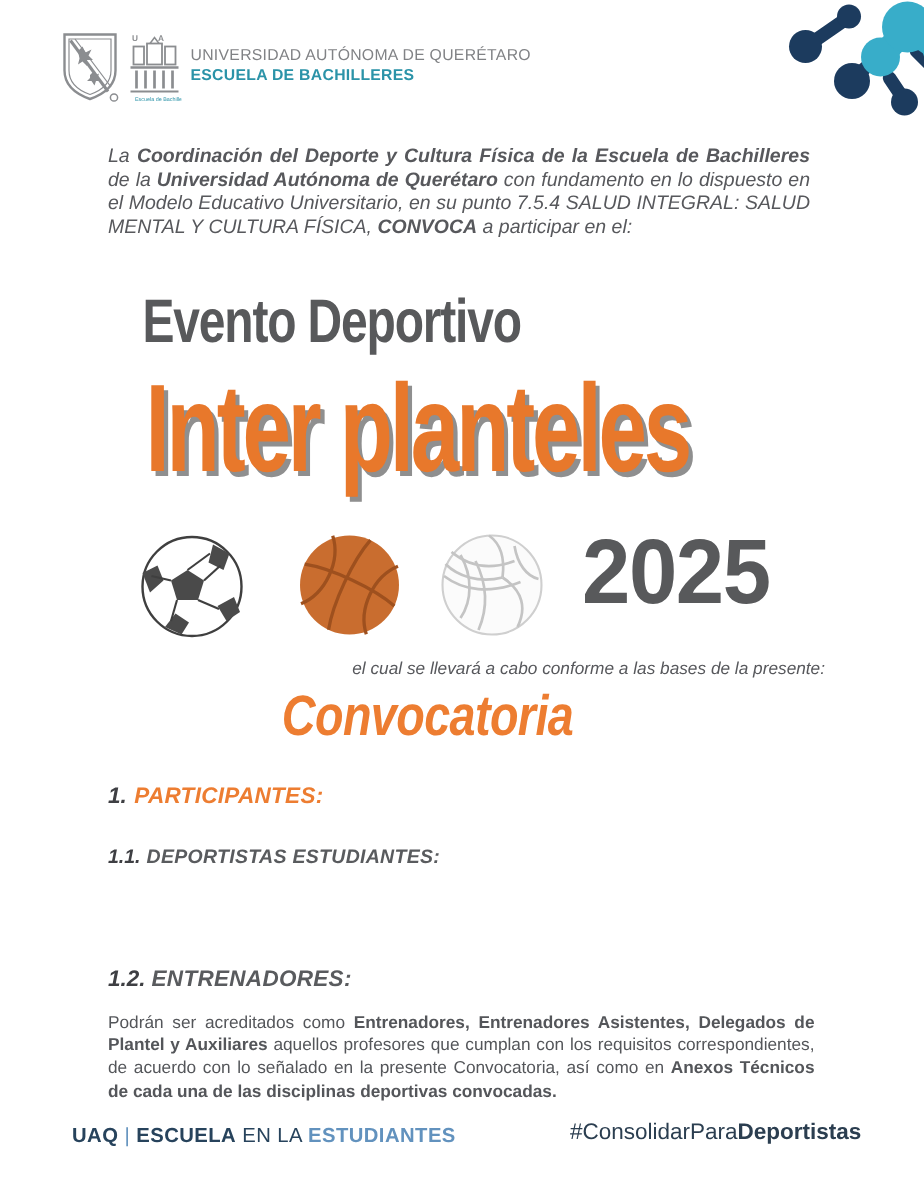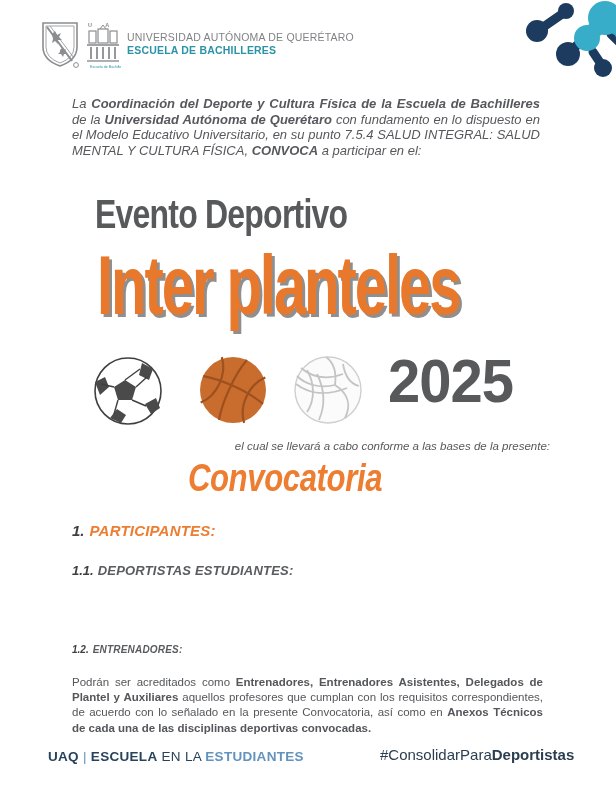--- a/index.html
+++ b/index.html
@@ -60,21 +60,21 @@
   }
 
   
   .sec-heading{position:absolute;left:72px;font-style:italic;font-weight:700;white-space:nowrap;}
   .sec-main{top:522px;font-size:15px;}
   .sec-main .num{color:#3E3F43;margin-right:5px;}
   .sec-main .ttl{color:#ED7D31;letter-spacing:.2px;}
   .sec-sub .num{color:#3E3F43;margin-right:4px;}
   .sec-sub .ttl{color:#595B5E;letter-spacing:.2px;}
   .sub1-h{top:563px;font-size:13px;text-align:right;}
-  .sub2-h{top:644px;font-size:10px;}
+  .sub2-h{top:644px;font-size:15px;}
   .sec-body{
     position:absolute;left:72px;width:471px;
     font-size:11.5px;line-height:15.4px;color:#54565A;text-align:justify;
   }
   .sub1-b{top:582px;}
   .sub2-b{top:663px;}
 
   
   .footer-left{position:absolute;left:48px;top:749px;font-size:13.5px;letter-spacing:.3px;white-space:nowrap;}
   .footer-hashtag{position:absolute;left:380px;top:746px;font-size:15px;color:#2B3E50;white-space:nowrap;}

